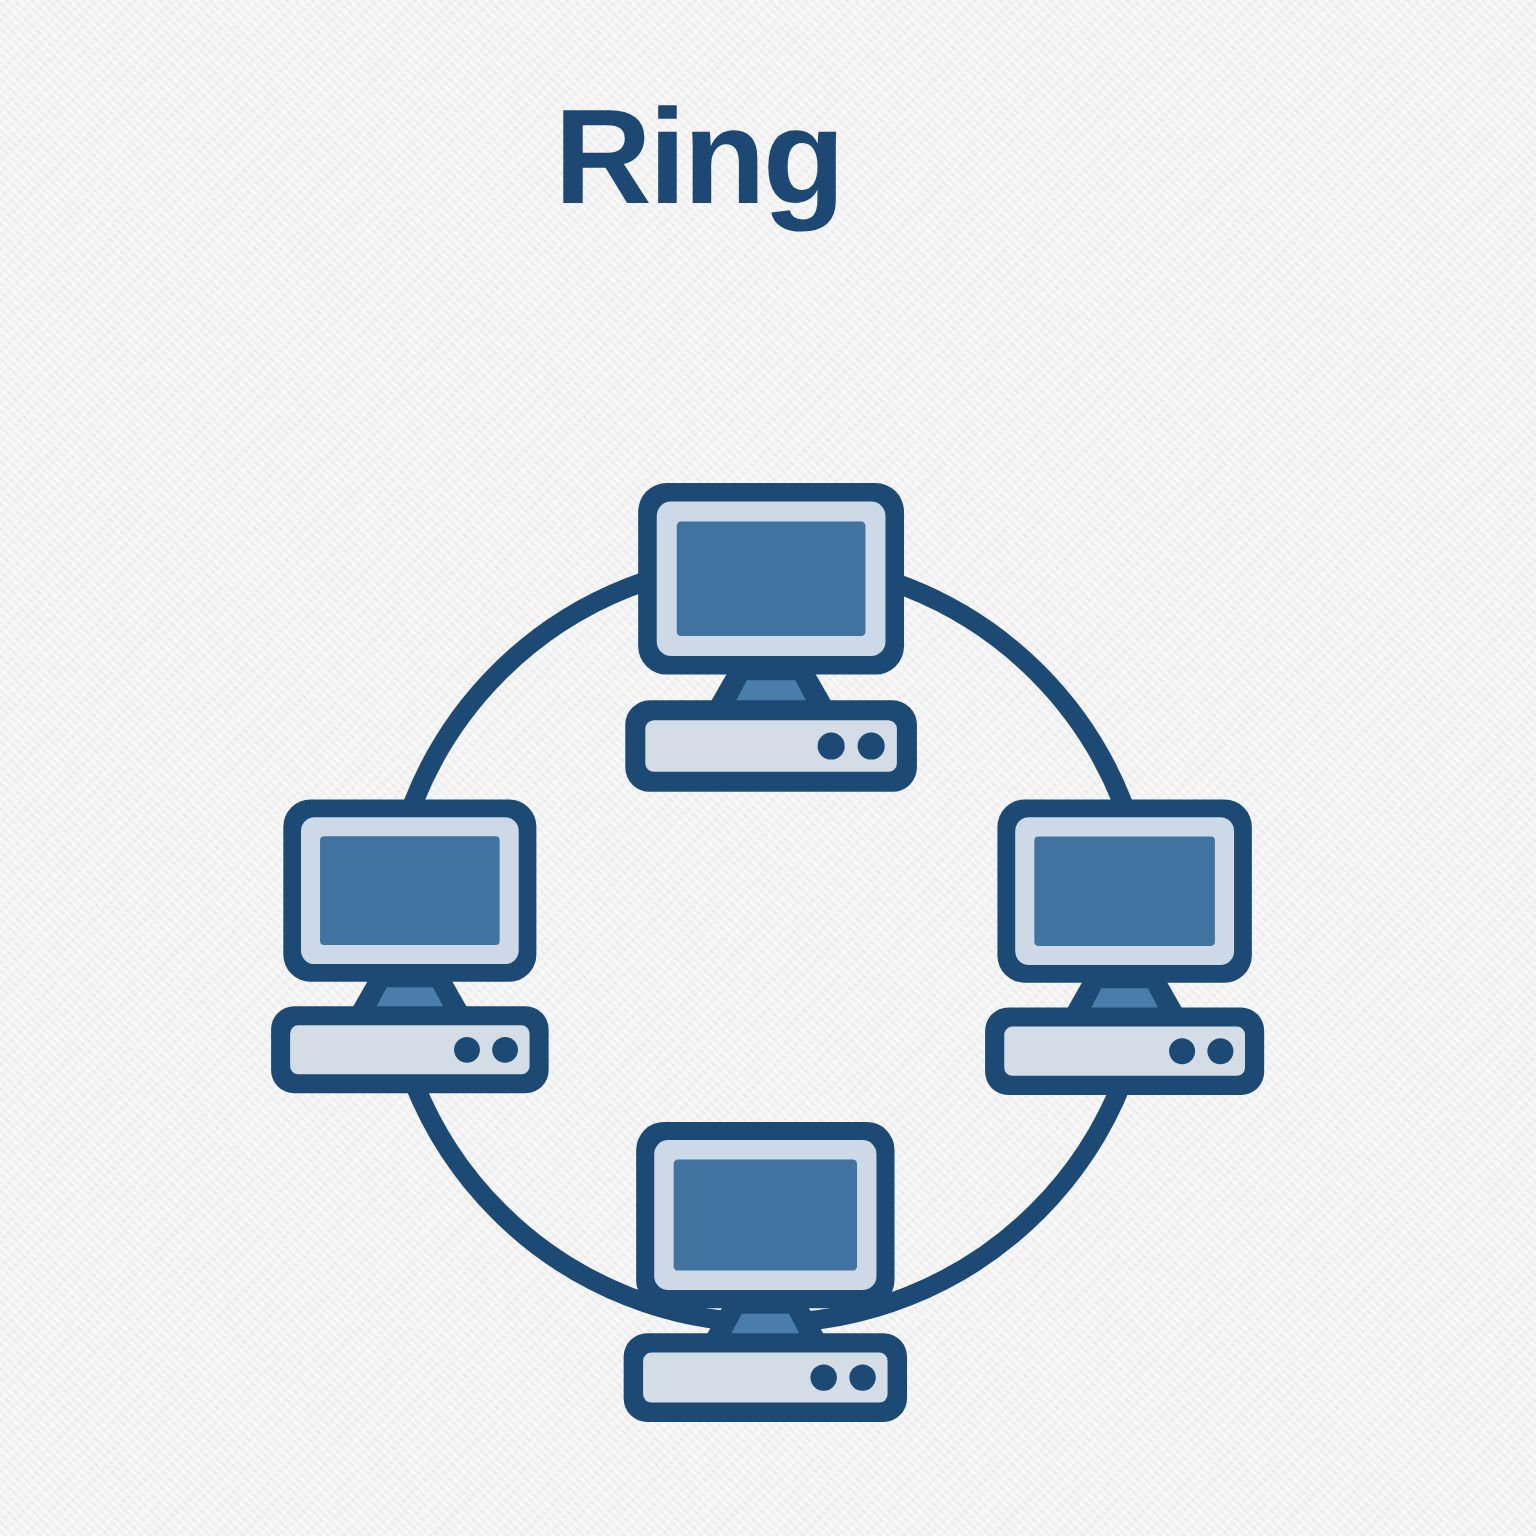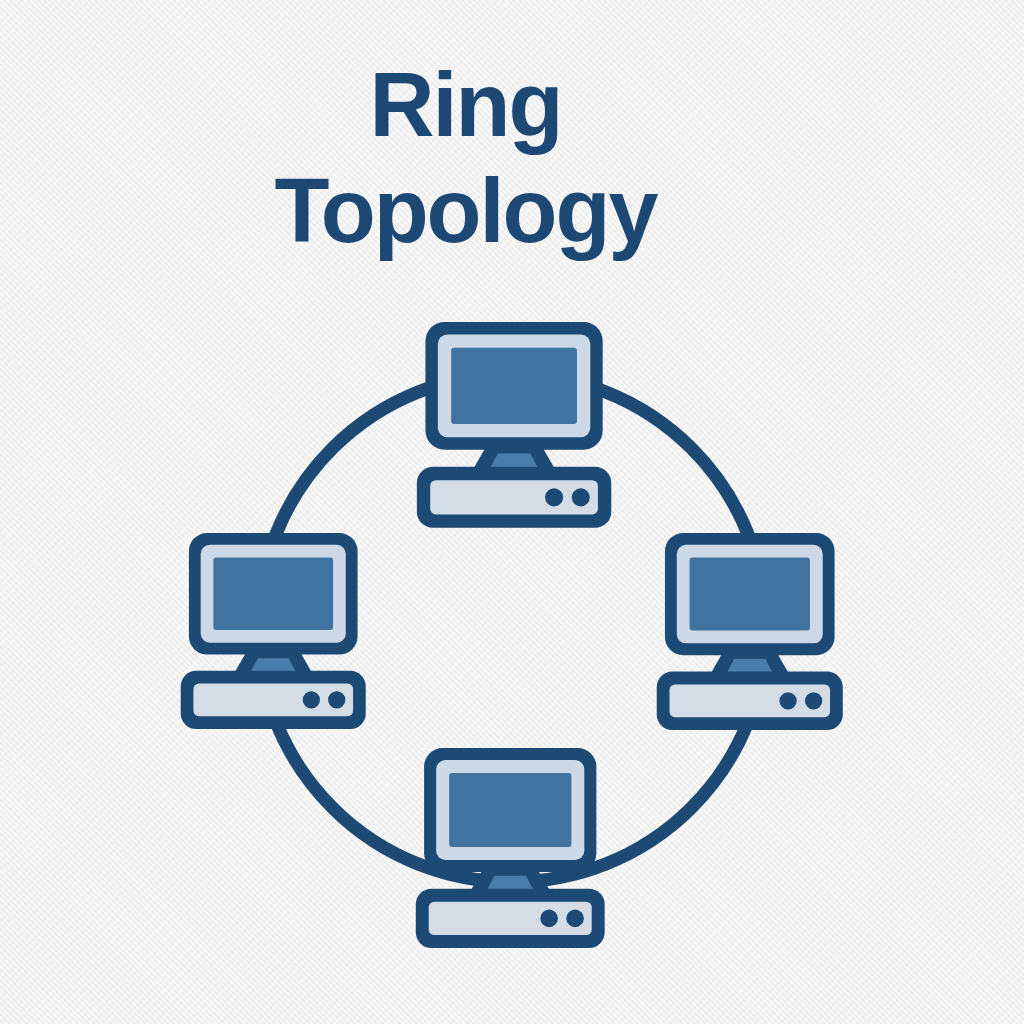--- a/index.html
+++ b/index.html
@@ -40,21 +40,20 @@
     top: 0;
   }
 </style>
 </head>
 <body>
 
 <div class="stage">
 
   <div class="title">
     <div>Ring</div>
-    <div>Topology</div>
   </div>
 
   <svg class="diagram-svg" width="1024" height="1024" viewBox="0 0 1024 1024">
 
     <defs>
       <g id="computer-icon">
 
         <rect x="12" y="0" width="186" height="134" rx="20" fill="#1c4a75"></rect>
         <rect x="25" y="13" width="160" height="108" rx="10" fill="#cdd9e6"></rect>
         <rect x="39" y="27" width="132" height="80" rx="3" fill="#4173a1"></rect>

